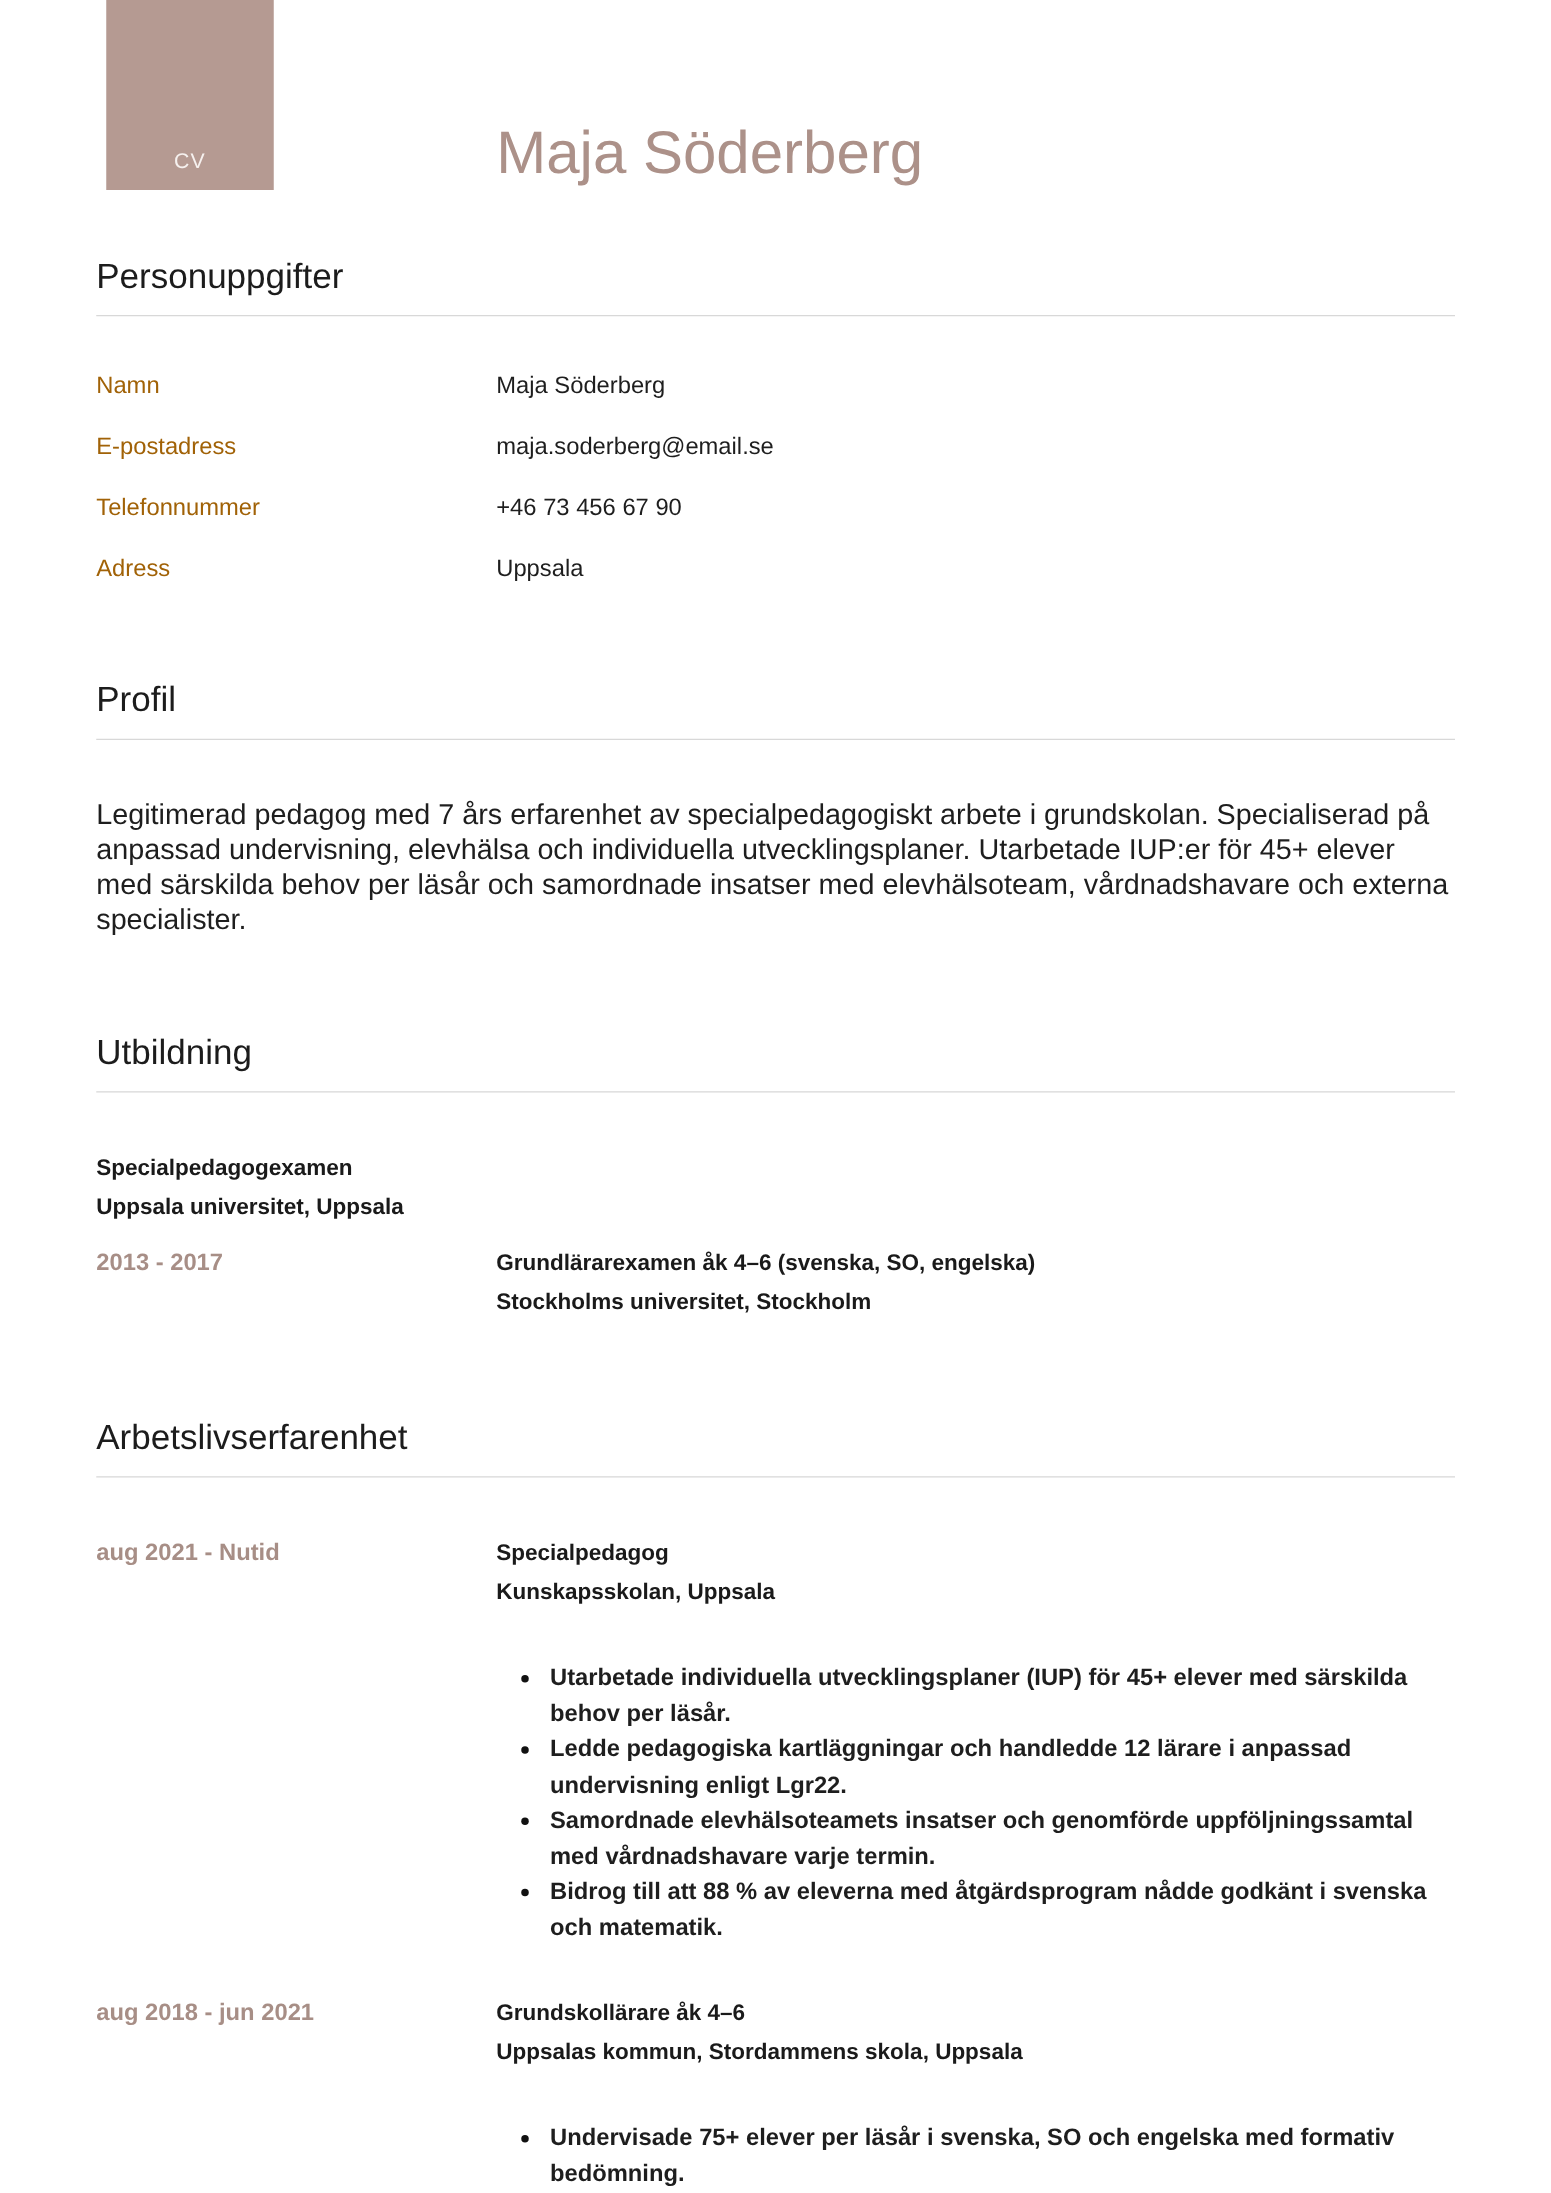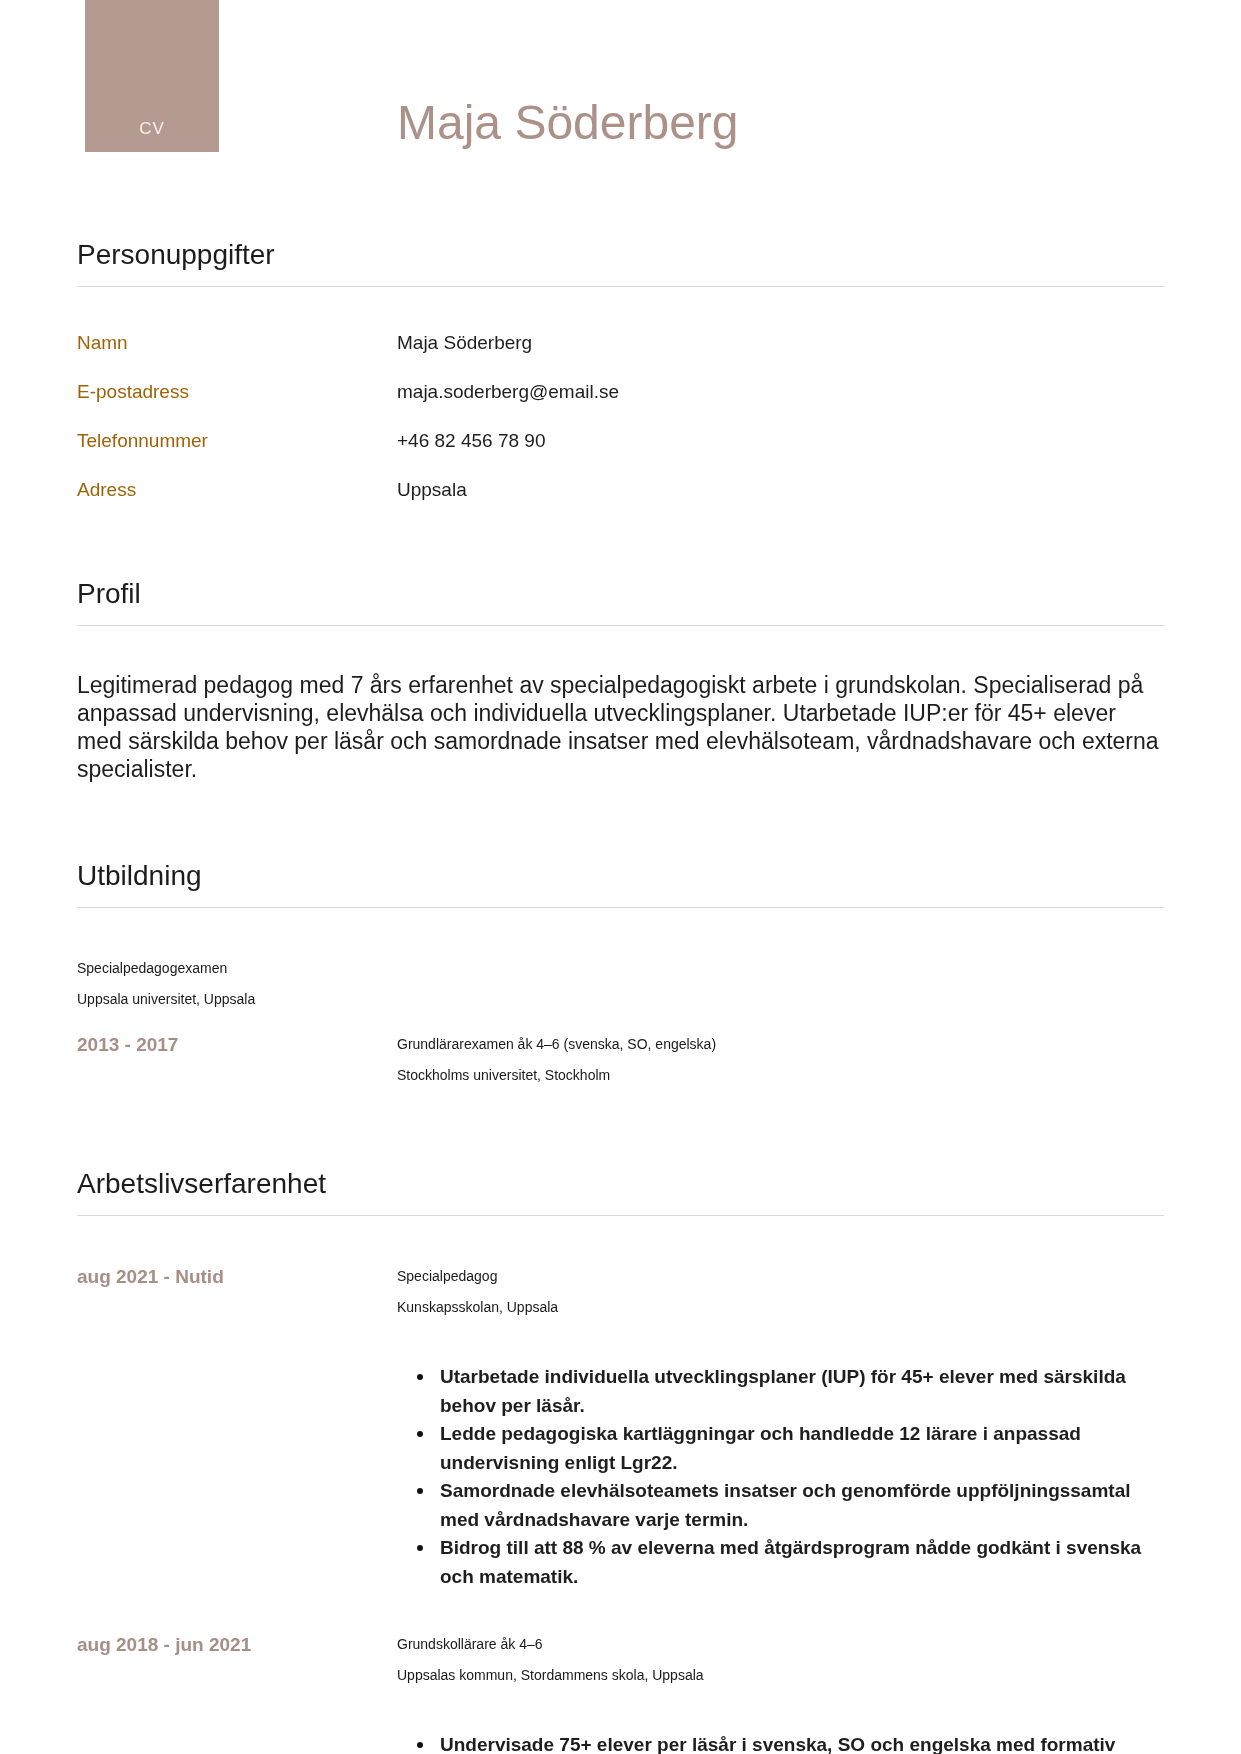--- a/index.html
+++ b/index.html
@@ -37,21 +37,21 @@
     padding: 98px 0 0 320px;
     font-size: 48px;
     line-height: 50px;
     font-weight: 400;
     color: #ac9189;
   }
   .header { height: 152px; }
 
   
   .section { margin-top: 78px; }
-  .section.first { margin-top: 88px; }
+  .section.first { margin-top: 54px; }
   h2.section-title {
     margin: 0;
     font-size: 28px;
     line-height: 30px;
     font-weight: 400;
     color: #1c1c1c;
   }
   .rule {
     border: none;
     border-top: 1px solid #d8d8d8;
@@ -87,23 +87,23 @@
     margin-bottom: 14px;
   }
   .entry:last-child { margin-bottom: 0; }
   .entry .period {
     font-weight: 700;
     color: #a78e86;
     font-size: 19px;
     line-height: 31px;
   }
   .entry .entry-head {
-    font-weight: 400;
+    font-weight: 700;
     color: #1a1a1a;
-    font-size: 14px;
+    font-size: 18px;
     line-height: 31px;
   }
   .exp-entry { margin-bottom: 38px; }
   .exp-entry:last-child { margin-bottom: 0; }
 
   
   ul.bullets {
     list-style: none;
     margin: 26px 0 0 0;
     padding: 0;
@@ -145,21 +145,21 @@
       <div class="row">
         <span class="label">Namn</span>
         <span class="value">Maja Söderberg</span>
       </div>
       <div class="row">
         <span class="label">E-postadress</span>
         <span class="value">maja.soderberg@email.se</span>
       </div>
       <div class="row">
         <span class="label">Telefonnummer</span>
-        <span class="value">+46 82 456 78 90</span>
+        <span class="value">+46 73 456 67 90</span>
       </div>
       <div class="row">
         <span class="label">Adress</span>
         <span class="value">Uppsala</span>
       </div>
     </div>
   </div>
 
   <div class="section">
     <h2 class="section-title">Profil</h2>

